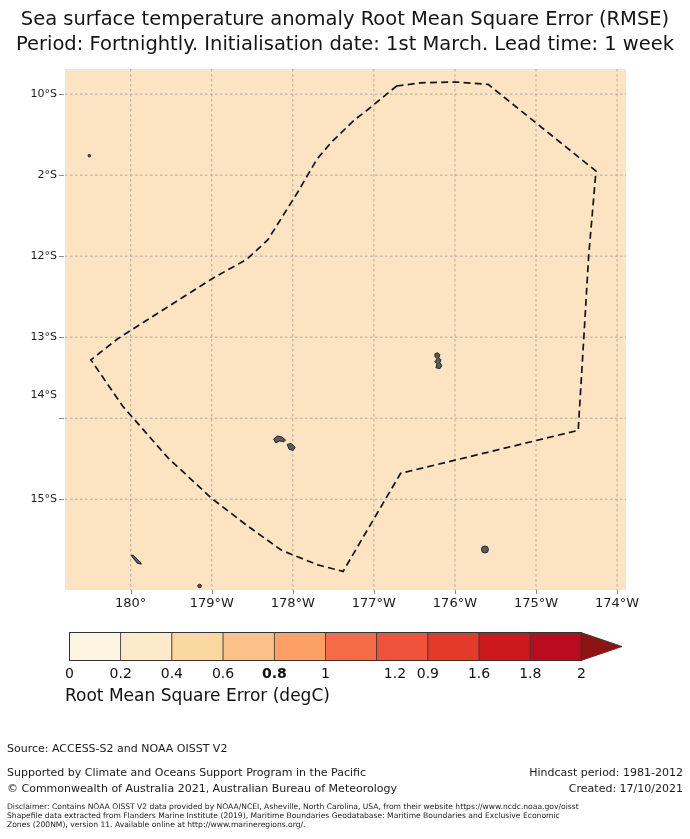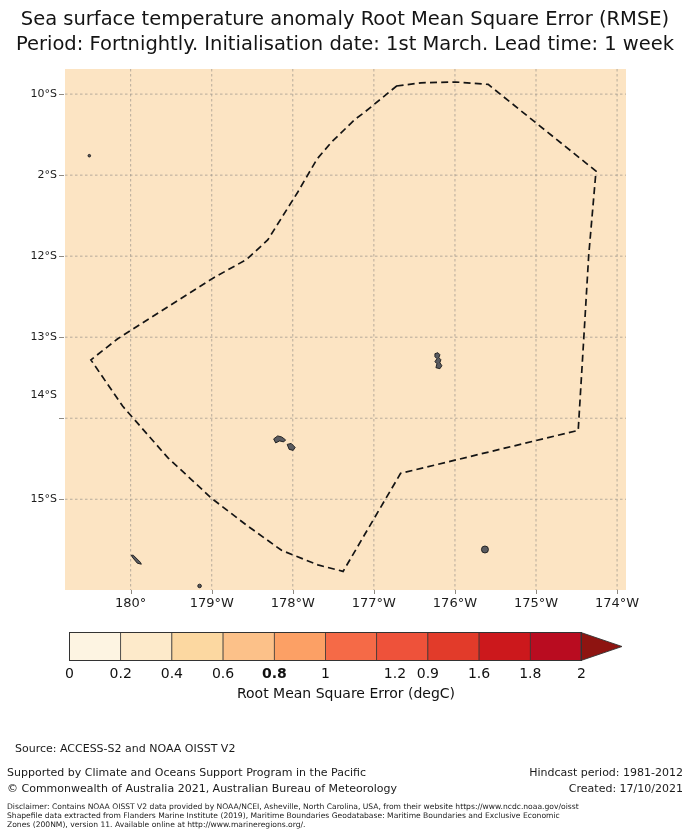--- a/index.html
+++ b/index.html
@@ -27,25 +27,25 @@
     font-size:13px;color:#1c1c1c;line-height:15px;
   }
   .tickmark-y{position:absolute;height:1px;width:5px;left:59px;background:#8f8a82;}
   .tickmark-x{position:absolute;width:1px;height:4px;top:590px;background:#8f8a82;}
   #colorbar-wrap{position:absolute;left:65px;top:631px;width:562px;height:34px;}
   .cbtick{
     position:absolute;top:665px;width:44px;text-align:center;
     font-size:14px;color:#111;line-height:16px;
   }
   #cb-label{
-    position:absolute;left:65px;top:685px;width:562px;text-align:center;
-    font-size:14px;color:#111;
+    position:absolute;left:65px;top:685px;width:562px;text-align:left;
+    font-size:17px;color:#111;
   }
   .foot{position:absolute;font-size:11px;color:#1a1a1a;line-height:13px;}
-  #foot-source{left:7px;top:742px;margin-left:8px;}
+  #foot-source{left:7px;top:742px;}
   #foot-supported{left:7px;top:766px;}
   #foot-copyright{left:7px;top:782px;}
   #foot-hindcast{right:7px;top:766px;text-align:right;}
   #foot-created{right:7px;top:782px;text-align:left;}
   .disclaimer{
     position:absolute;left:7px;width:690px;font-size:7.6px;color:#222;
     line-height:9.2px;white-space:nowrap;overflow:hidden;
   }
   #disc1{top:802px;}
   #disc2{top:811px;}

